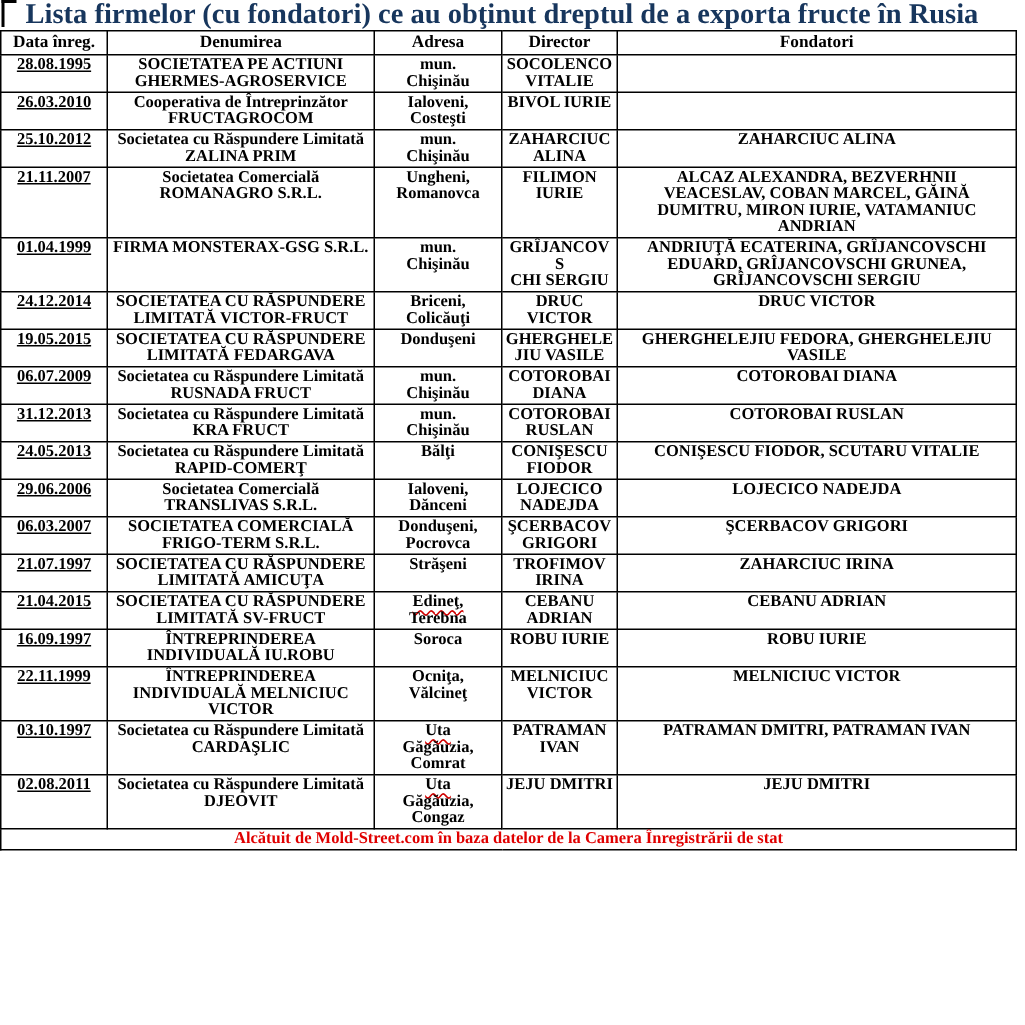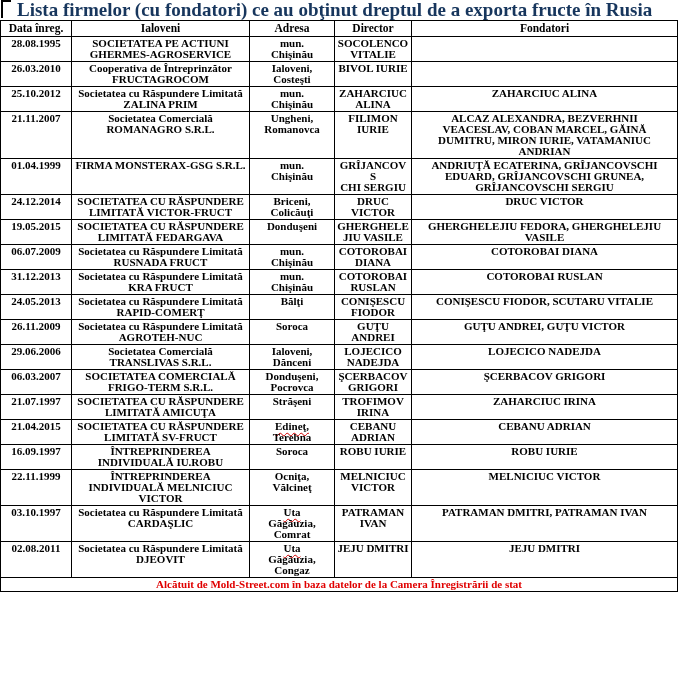--- a/index.html
+++ b/index.html
@@ -37,21 +37,21 @@
     font-size: 11px;
     line-height: 11px;
     text-align: center;
     overflow: hidden;
     word-wrap: break-word;
   }
   table.firms th {
     font-size: 11.5px;
     padding: 2px;
   }
-  td.col-date { text-align: left; padding-left: 3px; }
+  td.col-date { text-align: left; padding-left: 3px; text-decoration: underline; }
   td.col-director { text-align: left; padding-left: 3px; }
   .small-name { font-size: 10.5px; }
   .squiggle {
     text-decoration: underline;
     text-decoration-style: wavy;
     text-decoration-color: #d00000;
     text-decoration-thickness: 1px;
     text-underline-offset: 2px;
   }
   td.footer-cell {
@@ -73,21 +73,21 @@
   <colgroup>
     <col style="width:71px">
     <col style="width:178px">
     <col style="width:85px">
     <col style="width:77px">
     <col style="width:266px">
   </colgroup>
   <thead>
       <tr>
         <th>Data înreg.</th>
-        <th>Ialoveni</th>
+        <th>Denumirea</th>
         <th>Adresa</th>
         <th>Director</th>
         <th>Fondatori</th>
       </tr>
     </thead>
   <tbody>
       <tr>
         <td class="col-date"><span>28.08.1995</span></td>
         <td class="col-name"><span>SOCIETATEA PE ACTIUNI</span><br><span>GHERMES-AGROSERVICE</span></td>
         <td class="col-address"><span>mun.</span><br><span>Chişinău</span></td>
@@ -151,27 +151,20 @@
         <td class="col-founders"><span>COTOROBAI RUSLAN</span></td>
       </tr>
       <tr>
         <td class="col-date"><span>24.05.2013</span></td>
         <td class="col-name small-name"><span>Societatea cu Răspundere Limitată</span><br><span>RAPID-COMERŢ</span></td>
         <td class="col-address"><span>Bălţi</span></td>
         <td class="col-director"><span>CONIŞESCU</span><br><span>FIODOR</span></td>
         <td class="col-founders"><span>CONIŞESCU FIODOR, SCUTARU VITALIE</span></td>
       </tr>
       <tr>
-        <td class="col-date"><span>26.11.2009</span></td>
-        <td class="col-name small-name"><span>Societatea cu Răspundere Limitată</span><br><span>AGROTEH-NUC</span></td>
-        <td class="col-address"><span>Soroca</span></td>
-        <td class="col-director"><span>GUŢU</span><br><span>ANDREI</span></td>
-        <td class="col-founders"><span>GUŢU ANDREI, GUŢU VICTOR</span></td>
-      </tr>
-      <tr>
         <td class="col-date"><span>29.06.2006</span></td>
         <td class="col-name small-name"><span>Societatea Comercială</span><br><span>TRANSLIVAS S.R.L.</span></td>
         <td class="col-address"><span>Ialoveni,</span><br><span>Dănceni</span></td>
         <td class="col-director"><span>LOJECICO</span><br><span>NADEJDA</span></td>
         <td class="col-founders"><span>LOJECICO NADEJDA</span></td>
       </tr>
       <tr>
         <td class="col-date"><span>06.03.2007</span></td>
         <td class="col-name"><span>SOCIETATEA COMERCIALĂ</span><br><span>FRIGO-TERM S.R.L.</span></td>
         <td class="col-address"><span>Donduşeni,</span><br><span>Pocrovca</span></td>

